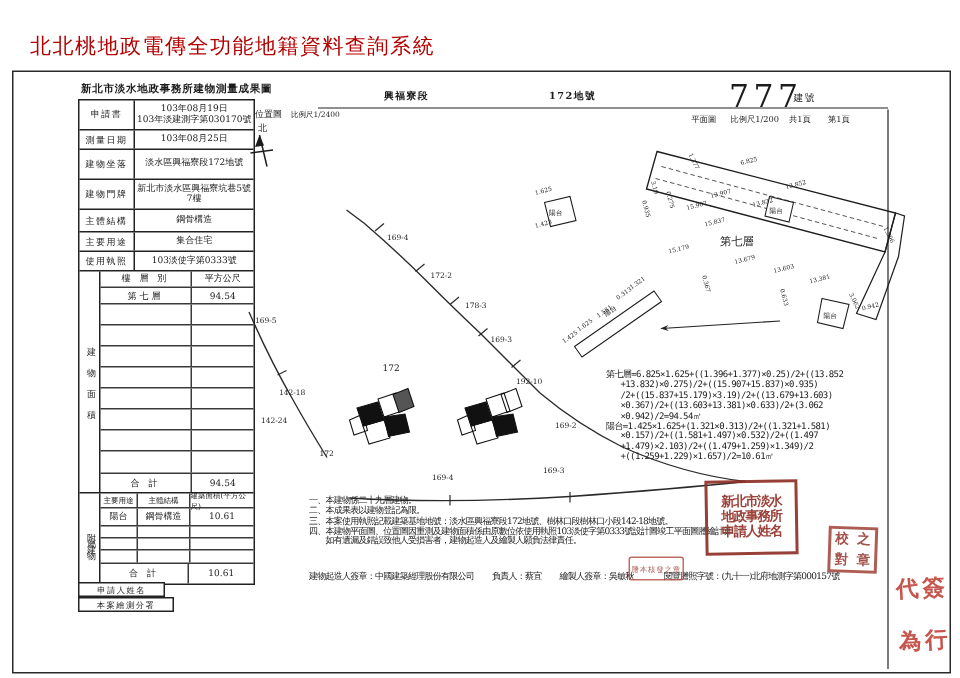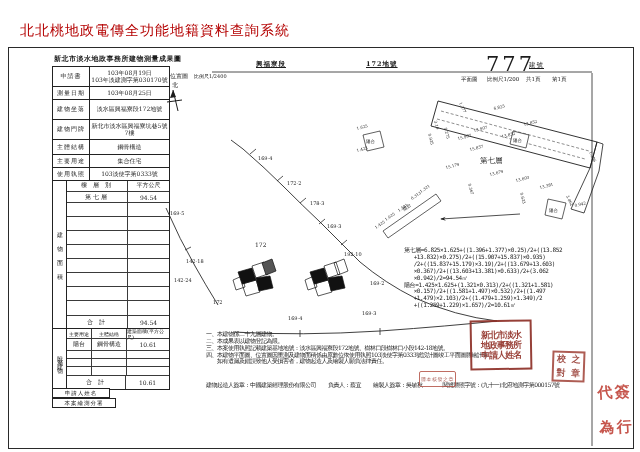--- a/index.html
+++ b/index.html
@@ -27,21 +27,21 @@
   .srow{display:flex;border-bottom:1px solid #3a3a3a;box-sizing:border-box;}
   .srow:last-child{border-bottom:none;}
   .sc1{width:60px;border-right:1px solid #3a3a3a;display:flex;align-items:center;justify-content:center;letter-spacing:2px;}
   .sc2{flex:1;display:flex;align-items:center;justify-content:center;}
   .a1{width:24px;border-right:1px solid #3a3a3a;display:flex;align-items:center;justify-content:center;}
   .a2{width:34px;border-right:1px solid #3a3a3a;display:flex;align-items:center;justify-content:center;}
   .a3{flex:1;display:flex;align-items:center;justify-content:center;font-size:5px;}
   .box-label{border:1px solid #222;font-size:5.5px;display:flex;align-items:center;justify-content:center;
              background:#fff;letter-spacing:1px;box-sizing:border-box;}
   
-  .dh{font-size:6.5px;letter-spacing:1px;text-decoration:underline;}
+  .dh{font-size:6.5px;letter-spacing:1px;}
   .big-no{font-size:21px;font-weight:normal;letter-spacing:3px;}
   .dh2{font-size:5.5px;}
   .loc{font-size:6px;}
   .loc2{font-size:5px;}
   .stampbox{left:232px;top:94px;width:112px;height:27px;border:1px solid #222;display:flex;flex-direction:column;
             align-items:center;justify-content:center;font-size:8px;line-height:1.25;letter-spacing:.5px;background:#fff;}
   
   .formula{left:404px;top:247px;width:190px;font-family:"DejaVu Sans Mono","Liberation Mono",monospace;
            font-size:6px;line-height:6.9px;letter-spacing:-.4px;white-space:pre;color:#202020;}
   .notes{left:206px;top:318px;width:380px;font-size:6px;line-height:6.7px;letter-spacing:-.5px;white-space:pre;color:#202020;}

